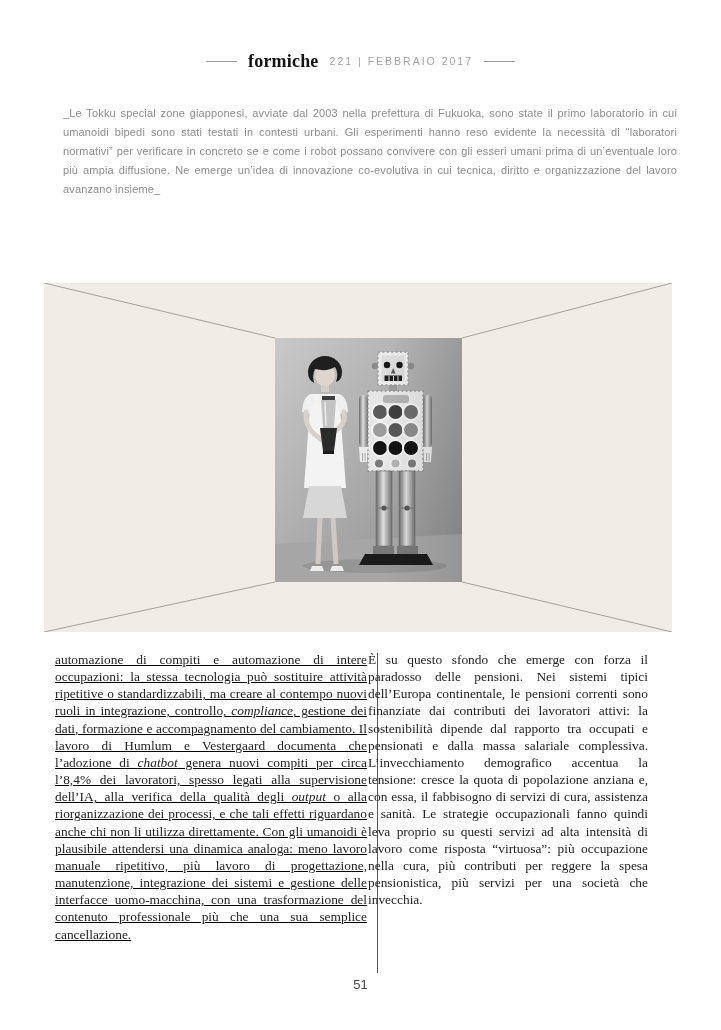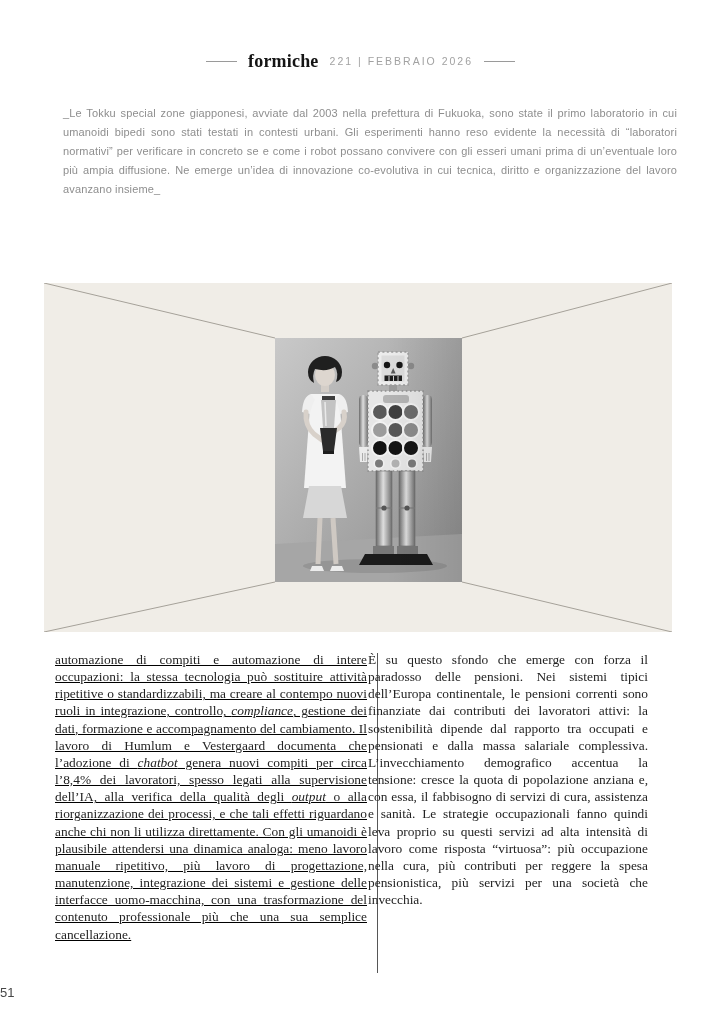--- a/index.html
+++ b/index.html
@@ -26,32 +26,32 @@
   
   .col{position:absolute;top:651px;height:330px;overflow:hidden;}
   .col-left{left:55px;width:312px;text-decoration:underline;}
   .col-right{left:368px;width:280px;}
   .col-divider{position:absolute;top:653px;left:377px;width:1px;height:320px;background:#565656;}
   p.body{margin:0;font-family:"Liberation Serif",serif;font-size:13.4px;line-height:17.15px;
          color:#232323;text-align:justify;hyphens:auto;-webkit-hyphens:auto;}
   p.body em{font-style:italic;}
 
   
-  .pagenum{position:absolute;top:977px;left:0;width:721px;text-align:left;
-           font-family:"Liberation Sans",sans-serif;font-size:13px;color:#474747;margin-top:8px;}
+  .pagenum{position:absolute;top:977px;left:0;width:721px;text-align:center;
+           font-family:"Liberation Sans",sans-serif;font-size:13px;color:#474747;}
 </style>
 </head>
 <body>
 
 <div class="page">
 
   <header class="mag-header">
     <span class="rule"></span>
     <span class="brand">formiche</span>
-    <span class="issue">221 | FEBBRAIO 2026</span>
+    <span class="issue">221 | FEBBRAIO 2017</span>
     <span class="rule"></span>
   </header>
 
   <p class="intro">_Le Tokku special zone giapponesi, avviate dal 2003 nella prefettura di Fukuoka, sono state il primo laboratorio in cui umanoidi bipedi sono stati testati in contesti urbani. Gli esperimenti hanno reso evidente la necessità di “laboratori normativi” per verificare in concreto se e come i robot possano convivere con gli esseri umani prima di un’eventuale loro più ampia diffusione. Ne emerge un’idea di innovazione co-evolutiva in cui tecnica, diritto e organizzazione del lavoro avanzano insieme_</p>
 
   <figure class="photo-frame" role="img" aria-label="Black-and-white archive photo of a woman in a white uniform holding a blender beside a humanoid robot with a dial-covered chest, set in a beige panel with perspective lines">
     <svg viewBox="0 0 628 349" width="628" height="349">
       <defs>
         <linearGradient id="wall" x1="0" y1="0" x2="1" y2="1">
           <stop offset="0" stop-color="#c9c9c9"></stop>

